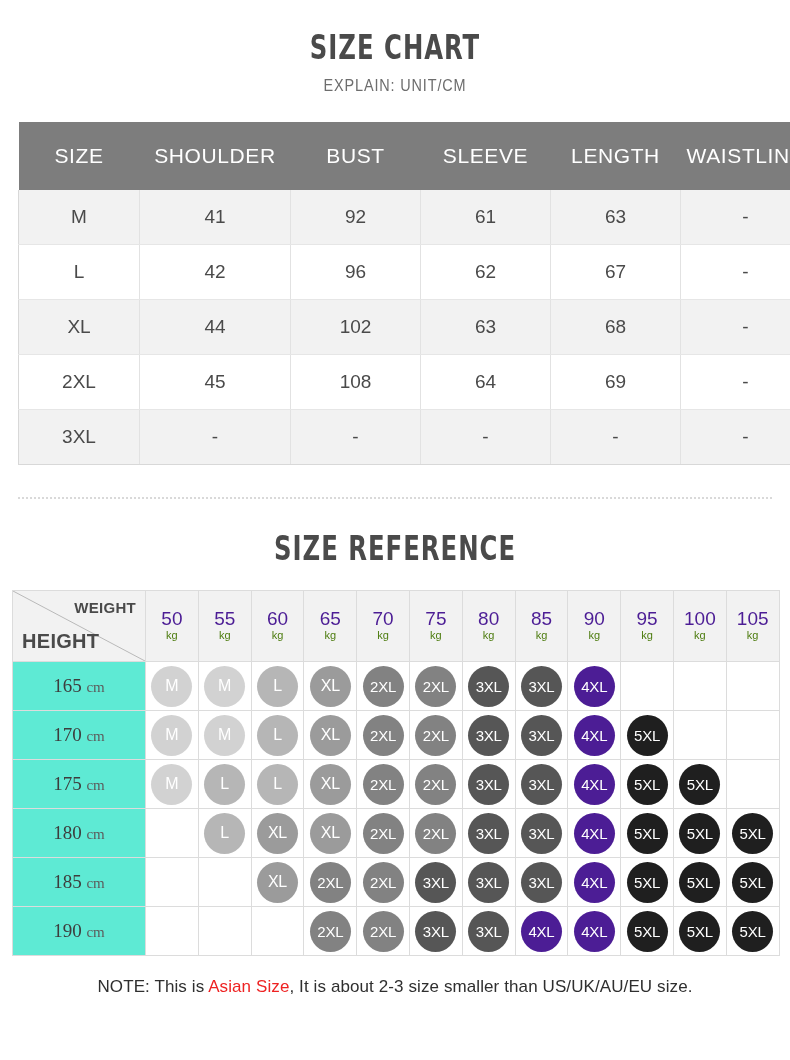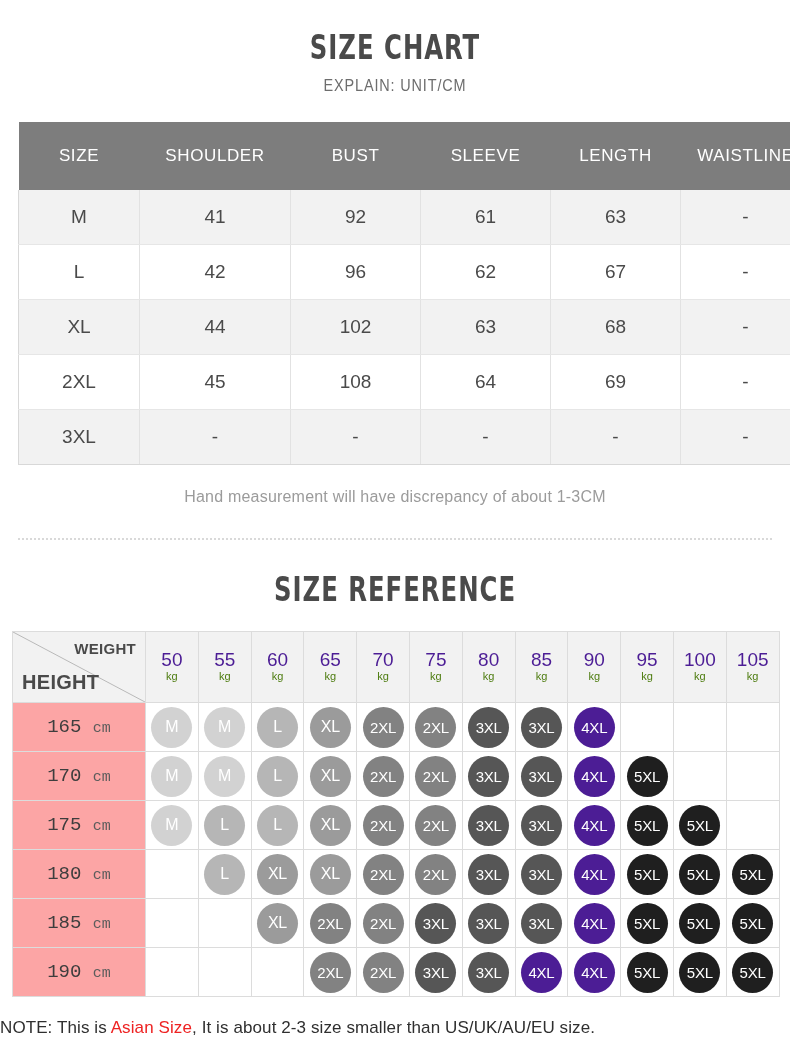--- a/index.html
+++ b/index.html
@@ -48,21 +48,21 @@
   table.size-chart {
     width: 754px;
     border-collapse: collapse;
     table-layout: fixed;
   }
   table.size-chart th {
     background: #7d7d7d;
     color: #ffffff;
     font-family: "Liberation Sans Narrow", "Liberation Sans", sans-serif;
     font-weight: normal;
-    font-size: 17px;
+    font-size: 21px;
     letter-spacing: 0.6px;
     height: 66px;
     vertical-align: middle;
     border: none;
   }
   table.size-chart td {
     height: 52px;
     text-align: center;
     vertical-align: middle;
     font-family: "Liberation Sans Narrow", "Liberation Sans", sans-serif;
@@ -151,23 +151,23 @@
     line-height: 1.0;
   }
   .w-unit {
     display: block;
     font-family: "Liberation Sans", sans-serif;
     font-size: 11px;
     color: #4d7c0f;
     line-height: 1.4;
   }
   td.h-head {
-    background: #fca5a5;
+    background: #5eead4;
     height: 48px;
-    font-family: Liberation Mono, monospace;
+    font-family: Liberation Serif, serif;
     font-size: 19px;
     color: #3d3d3d;
     padding-right: 14px;
     text-align: right;
   }
   td.h-head .h-unit { font-size: 15px; color: #5c5c5c; }
   td.cellbox {
     height: 48px;
     background: #ffffff;
   }
@@ -188,20 +188,21 @@
   .bubble.sz-L   { background: #b6b6b6; }
   .bubble.sz-XL  { background: #9b9b9b; }
   .bubble.sz-2XL { background: #828282; font-size: 15px; }
   .bubble.sz-3XL { background: #565656; font-size: 15px; }
   .bubble.sz-4XL { background: #4c1d95; font-size: 15px; }
   .bubble.sz-5XL { background: #1f1f1f; font-size: 15px; }
 
   
   .bottom-note {
     margin-top: 21px;
+    text-align: center;
     font-family: "Liberation Sans Narrow", "Liberation Sans", sans-serif;
     font-size: 17px;
     color: #2f2f2f;
     letter-spacing: 0.1px;
   }
   .bottom-note .accent { color: #ee2222; }
 
   
   .watermark {
     position: absolute;
@@ -279,21 +280,20 @@
         <tr class="odd last">
           <td>3XL</td>
           <td>-</td>
           <td>-</td>
           <td>-</td>
           <td>-</td>
           <td>-</td>
         </tr>
       </tbody>
   </table>
-  <div class="hand-note">Hand measurement will have discrepancy of about 1-3CM</div>
 </div>
 
 <div class="dotted-divider"></div>
 
 <div class="ref-title-wrap">
   <div class="title-main">SIZE REFERENCE</div>
 </div>
 
 <div class="ref-wrap">
   <table class="size-ref">

